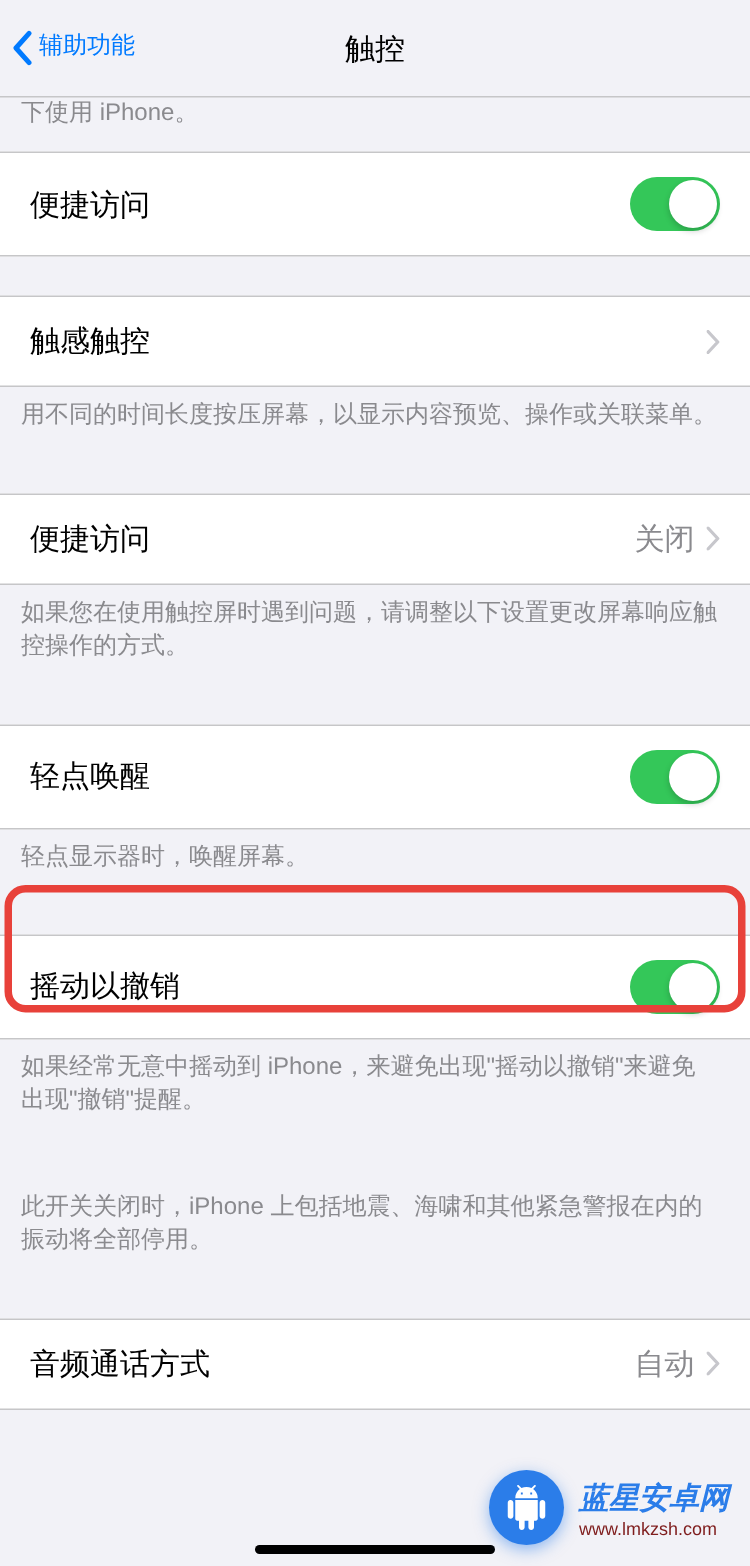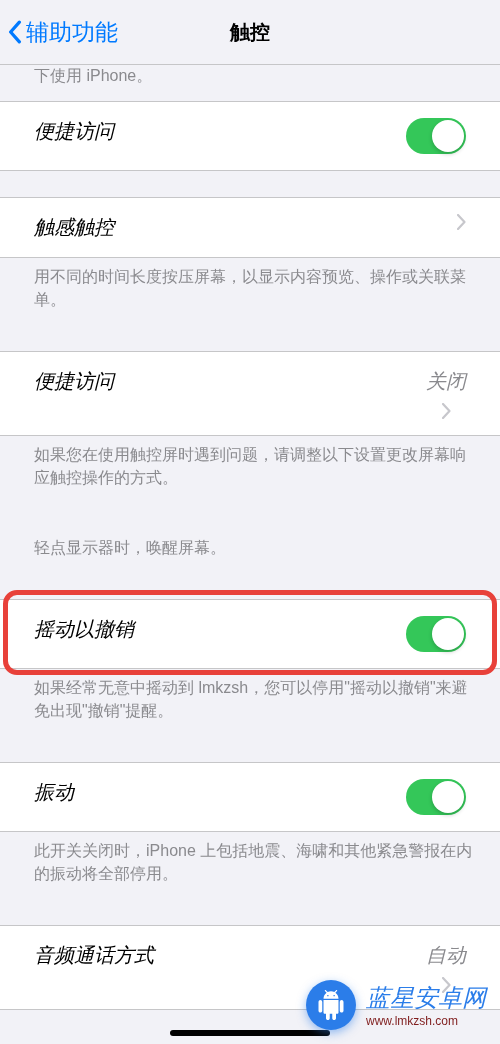--- a/index.html
+++ b/index.html
@@ -19,72 +19,71 @@
     .nav-bar {
       height: 65px;
       background: #f2f2f7;
       display: flex;
       align-items: center;
       position: relative;
       border-bottom: 0.5px solid #c6c6c8;
     }
     .back-button {
       display: flex;
-      align-items: center;
+      align-items: flex-start;
       color: #007aff;
-      font-size: 23px;
+      font-size: 16px;
       padding-left: 8px;
       cursor: pointer;
     }
     .back-chevron {
       width: 14px;
       height: 24px;
       margin-right: 4px;
     }
     .nav-title {
       position: absolute;
       left: 50%;
       transform: translateX(-50%);
       font-size: 20px;
-      font-weight: 700;
+      font-weight: 400;
       color: #000;
       text-align: center;
     }
     .content {
       overflow-y: hidden;
     }
     .section-footer {
-      padding: 8px 22px 14px 34px;
+      padding: 8px 22px 14px 14px;
       font-size: 16px;
       color: #8a8a8e;
       line-height: 1.4;
     }
     .section-footer.top-cut {
       padding-top: 0;
     }
     .cell {
       background: #fff;
-      padding: 16px 34px;
-      display: flex;
+      padding: 16px 20px;
+      display: flex;
+      align-items: center;
       justify-content: space-between;
       min-height: 58px;
       border-top: 0.5px solid #c6c6c8;
       border-bottom: 0.5px solid #c6c6c8;
-      font-style: italic;
     }
     .cell-label {
       font-size: 20px;
       color: #000;
       font-weight: 400;
     }
     .cell-right {
       display: flex;
       align-items: center;
       gap: 8px;
-      flex-direction: column;
     }
     .cell-value {
       font-size: 20px;
       color: #8a8a8e;
     }
     .chevron {
       width: 9px;
       height: 16px;
       color: #c7c7cc;
     }
@@ -143,22 +142,22 @@
       justify-content: center;
       box-shadow: 0 3px 10px rgba(43,125,233,0.5);
     }
     .wm-text {
       display: flex;
       flex-direction: column;
       align-items: flex-start;
       color: #2b7de9;
     }
     .wm-title {
-      font-size: 24px;
-      font-weight: 400;
+      font-size: 20px;
+      font-weight: 700;
       font-style: italic;
     }
     .wm-url {
       font-size: 12px;
       color: #7f1d1d;
     }
     .home-indicator {
       position: absolute;
       bottom: 8px;
       left: 50%;
@@ -213,40 +212,40 @@
       <span class="cell-value">关闭</span>
       <svg class="chevron" viewBox="0 0 9 16" fill="none">
         <path d="M1 1 L7.5 8 L1 15" stroke="#c7c7cc" stroke-width="2.2" stroke-linecap="round" stroke-linejoin="round"></path>
       </svg>
     </div>
   </div>
   <div class="section-footer">如果您在使用触控屏时遇到问题，请调整以下设置更改屏幕响应触控操作的方式。</div>
 
   <div class="group-spacer"></div>
 
+  <div class="cell">
+    <span class="cell-label">轻点唤醒</span>
+    <div class="toggle on">
+        <div class="toggle-knob"></div>
+      </div>
+  </div>
   <div class="section-footer">轻点显示器时，唤醒屏幕。</div>
 
   <div class="group-spacer"></div>
 
   <div class="cell">
     <span class="cell-label">摇动以撤销</span>
     <div class="toggle on">
         <div class="toggle-knob"></div>
       </div>
   </div>
-  <div class="section-footer">如果经常无意中摇动到 lmkzsh，您可以停用"摇动以撤销"来避免出现"撤销"提醒。</div>
-
-  <div class="group-spacer"></div>
-
-  <div class="cell">
-    <span class="cell-label">振动</span>
-    <div class="toggle on">
-        <div class="toggle-knob"></div>
-      </div>
-  </div>
+  <div class="section-footer">如果经常无意中摇动到 iPhone，来避免出现"摇动以撤销"来避免出现"撤销"提醒。</div>
+
+  <div class="group-spacer"></div>
+
   <div class="section-footer">此开关关闭时，iPhone 上包括地震、海啸和其他紧急警报在内的振动将全部停用。</div>
 
   <div class="group-spacer"></div>
 
   <div class="cell">
     <span class="cell-label">音频通话方式</span>
     <div class="cell-right">
       <span class="cell-value">自动</span>
       <svg class="chevron" viewBox="0 0 9 16" fill="none">
         <path d="M1 1 L7.5 8 L1 15" stroke="#c7c7cc" stroke-width="2.2" stroke-linecap="round" stroke-linejoin="round"></path>

